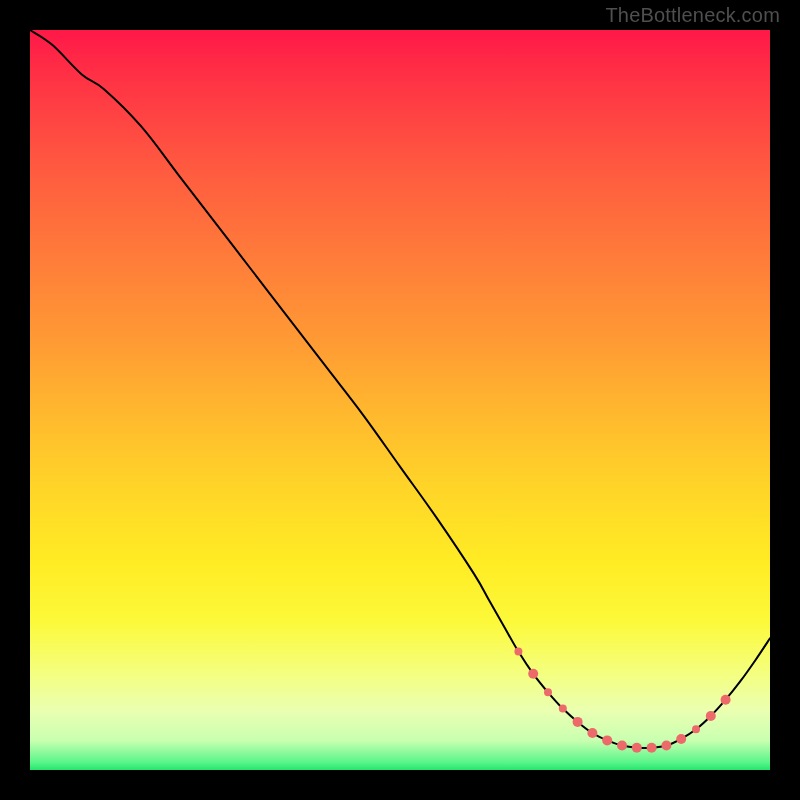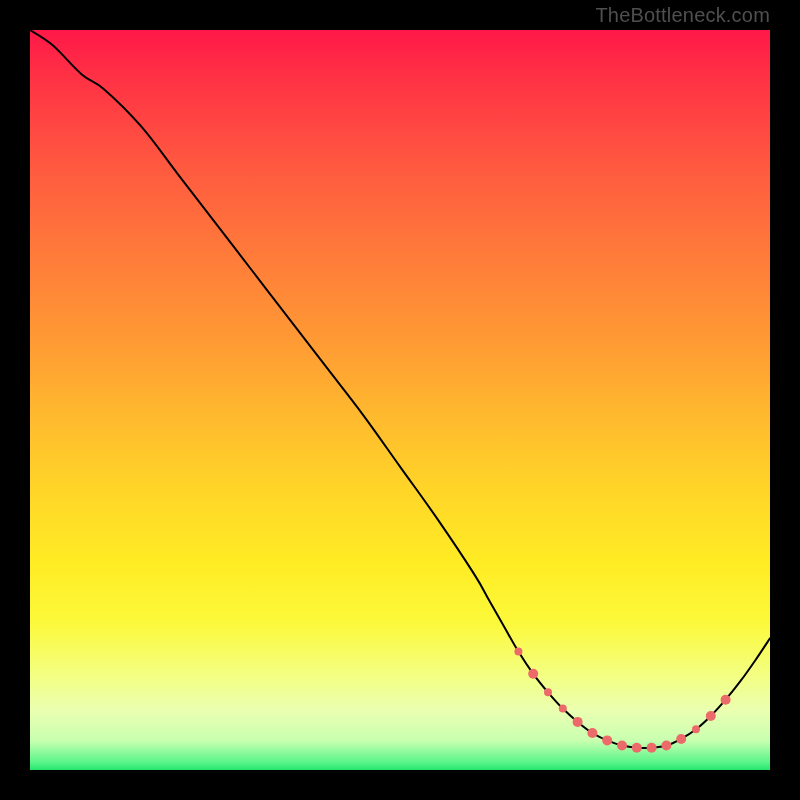--- a/index.html
+++ b/index.html
@@ -38,21 +38,21 @@
       #f4ff80 87%,
       #eaffb1 92%,
       #c9ffb0 96%,
       #58f58a 99%,
       #26e56d 100%
     );
   }
   .watermark {
     position: absolute;
     top: 4px;
-    right: 30px;
+    right: 20px;
     color: #4f4f4f;
     font-size: 20px;
     font-weight: 500;
     letter-spacing: 0.2px;
     user-select: none;
   }
   svg.plot-svg {
     position: absolute;
     left: 0;
     top: 0;

